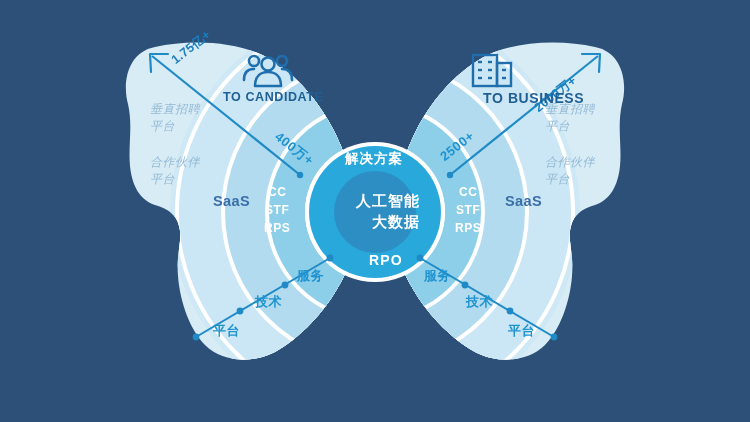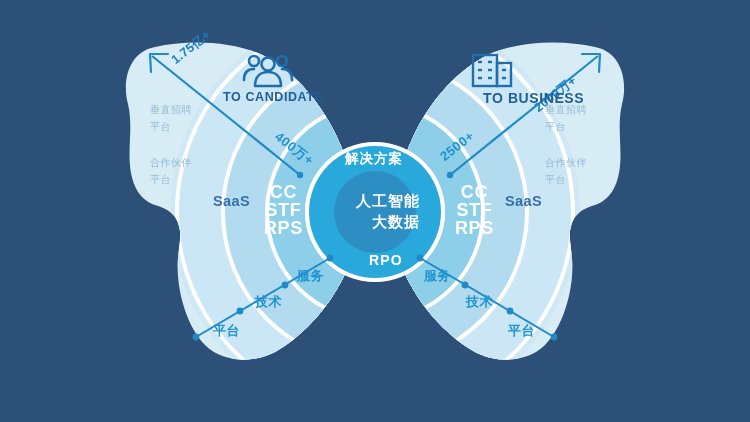--- a/index.html
+++ b/index.html
@@ -17,21 +17,21 @@
     position:absolute;white-space:nowrap;
     font-size:12px;font-weight:bold;letter-spacing:0.6px;
     color:#1f5f94;
   }
   .saas{
     position:absolute;white-space:nowrap;
     font-size:14.5px;font-weight:bold;color:#3a6ea8;letter-spacing:.4px;
   }
   .ccstf{
     position:absolute;white-space:nowrap;text-align:center;
-    font-size:18px;font-weight:bold;color:#ffffff;line-height:18px;
+    font-size:12px;font-weight:bold;color:#ffffff;line-height:18px;
     letter-spacing:.6px;
   }
   .core-top{
     position:absolute;white-space:nowrap;
     font-size:13.5px;font-weight:bold;color:#ffffff;letter-spacing:1px;
   }
   .core-mid{
     position:absolute;white-space:nowrap;text-align:right;
     font-size:15px;font-weight:bold;color:#ffffff;line-height:21px;letter-spacing:1px;
   }
@@ -42,21 +42,21 @@
   .arrowtxt{
     position:absolute;white-space:nowrap;
     font-size:12.5px;font-weight:bold;color:#1b7fbe;letter-spacing:.3px;
   }
   .diagtxt{
     position:absolute;white-space:nowrap;
     font-size:13px;font-weight:bold;color:#1f93cf;letter-spacing:.5px;
   }
   .outer-lbl{
     position:absolute;white-space:nowrap;
-    font-size:10px;line-height:17px;color:#93b9d4;letter-spacing:.5px;
+    font-size:12px;line-height:17px;color:#93b9d4;letter-spacing:.5px;font-style:italic;
   }
 </style>
 </head>
 <body>
 
 <div id="stage">
 
 <svg width="750" height="422" viewBox="0 0 750 422" xmlns="http://www.w3.org/2000/svg">
   <defs>
 

